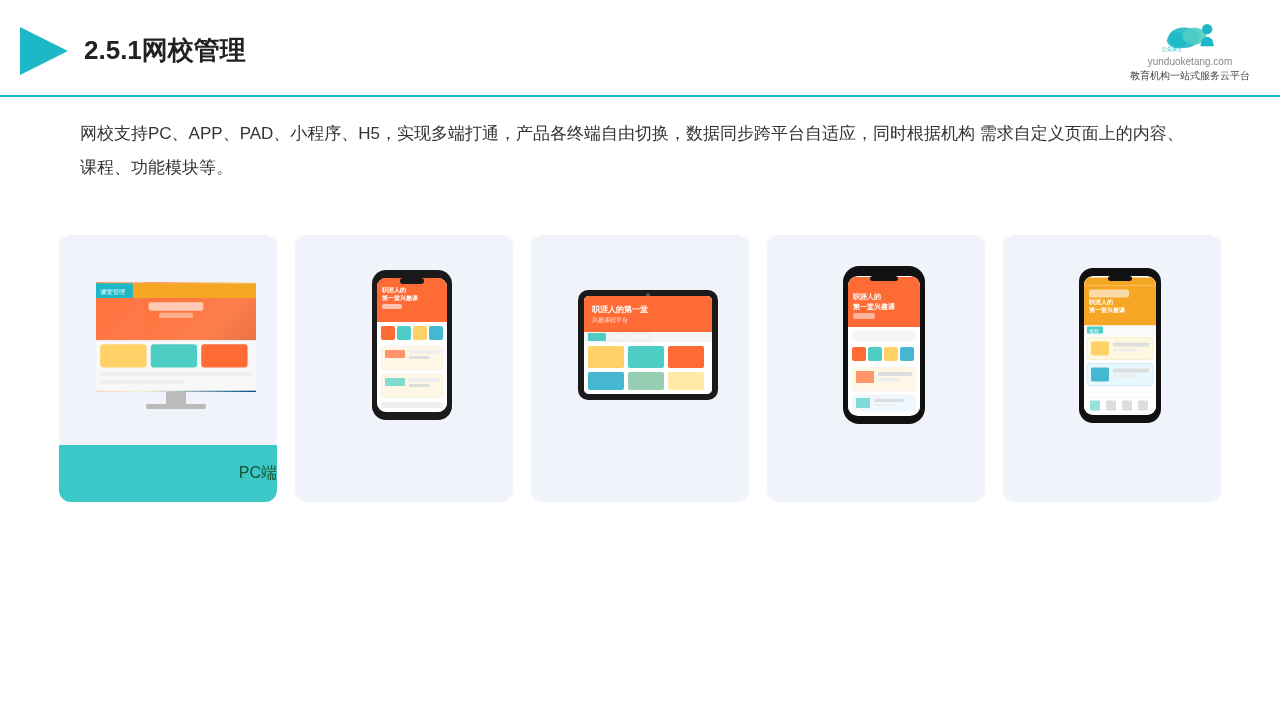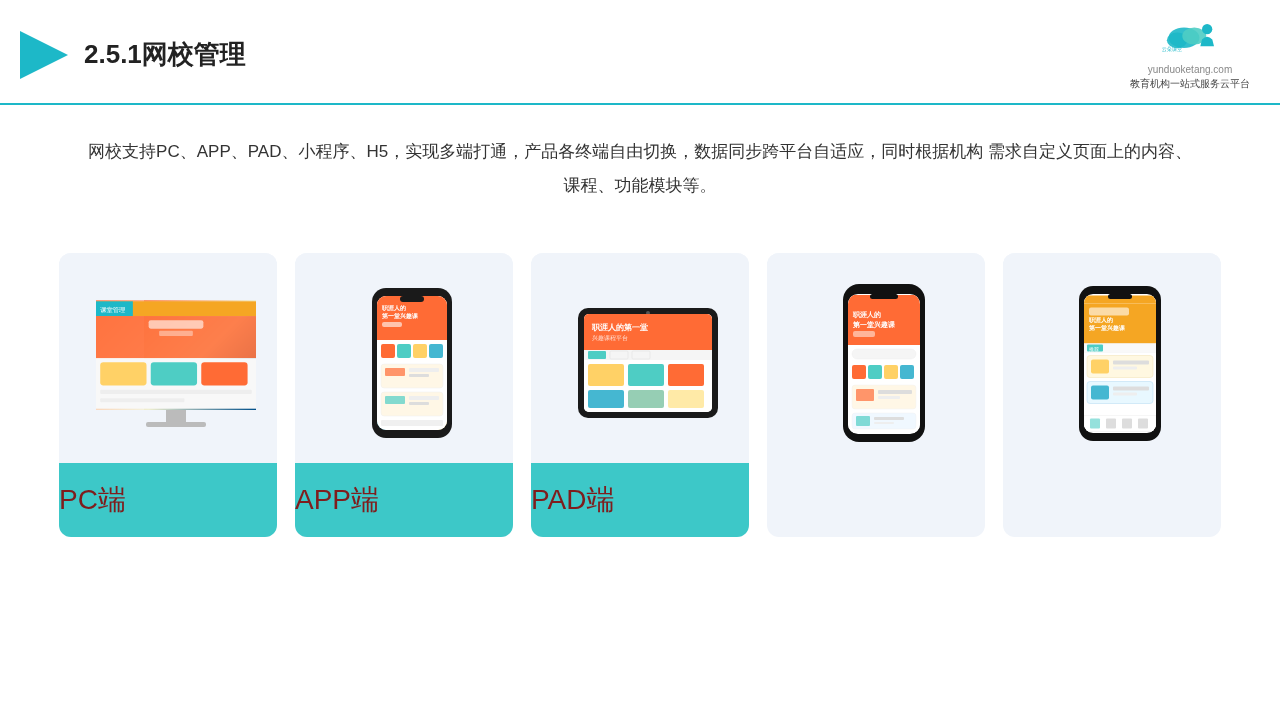--- a/index.html
+++ b/index.html
@@ -39,36 +39,34 @@
       align-items: center;
       gap: 2px;
     }
     .logo-icon {
       width: 60px;
       height: 36px;
     }
     .logo-url {
       font-size: 10px;
       color: #888;
-      margin-top: 8px;
     }
     .logo-slogan {
       font-size: 10px;
       color: #444;
       white-space: nowrap;
       text-align: center;
     }
 
     
     .description {
-      padding: 30px 80px 10px 80px;
+      padding: 20px 80px 10px 80px;
       font-size: 17px;
       color: #333;
       line-height: 2;
-      text-align: center;
     }
 
     
     .cards-container {
       display: flex;
       justify-content: center;
       gap: 18px;
       padding: 30px 50px 20px 50px;
       margin-top: 10px;
     }
@@ -86,23 +84,23 @@
       height: 210px;
       display: flex;
       align-items: center;
       justify-content: center;
       padding: 20px 10px 10px 26px;
       background: #f0f4fa;
     }
 
     .device-label {
       background: #3dc8c8;
-      color: #7f1d1d;
-      text-align: left;
-      font-size: 28px;
+      color: #14532d;
+      text-align: right;
+      font-size: 16px;
       padding: 18px 0;
       font-weight: 500;
     }
 
     
 
     
     .pc-mockup {
       display: flex;
       flex-direction: column;
@@ -352,21 +350,20 @@
               <rect x="4" y="96" width="62" height="24" rx="3" fill="#fff7e6" stroke="#eee" stroke-width="0.5"></rect>
               <rect x="8" y="100" width="20" height="8" rx="1" fill="#4ecdc4" opacity="0.7"></rect>
               <rect x="32" y="100" width="30" height="4" rx="1" fill="#eee"></rect>
               <rect x="32" y="106" width="20" height="3" rx="1" fill="#ddd"></rect>
               <rect x="4" y="124" width="62" height="6" rx="1" fill="#f0f0f0"></rect>
             </svg>
           </div>
         </div>
       </div>
     </div>
-    <div class="device-label">APP端</div>
   </div>
 
   <div class="device-card">
     <div class="device-image-area">
       <div class="phone-mockup">
         <div class="pad-outer">
           <div class="pad-camera"></div>
           <div class="pad-screen">
             <svg width="100%" height="100%" viewBox="0 0 128 98" xmlns="http://www.w3.org/2000/svg">
               <rect width="128" height="98" fill="white"></rect>
@@ -384,21 +381,20 @@
               <rect x="44" y="50" width="36" height="22" rx="2" fill="#4ecdc4"></rect>
               <rect x="84" y="50" width="36" height="22" rx="2" fill="#ff6b35"></rect>
               <rect x="4" y="76" width="36" height="18" rx="2" fill="#45b7d1"></rect>
               <rect x="44" y="76" width="36" height="18" rx="2" fill="#96ceb4"></rect>
               <rect x="84" y="76" width="36" height="18" rx="2" fill="#ffeaa7"></rect>
             </svg>
           </div>
         </div>
       </div>
     </div>
-    <div class="device-label">PAD端</div>
   </div>
 
   <div class="device-card">
     <div class="device-image-area">
       <div class="phone-mockup">
         <div class="phone-mini-outer">
           <div class="phone-mini-notch"></div>
           <div class="phone-mini-screen">
             <svg width="100%" height="100%" viewBox="0 0 72 138" xmlns="http://www.w3.org/2000/svg">
               <rect width="72" height="138" fill="white"></rect>

